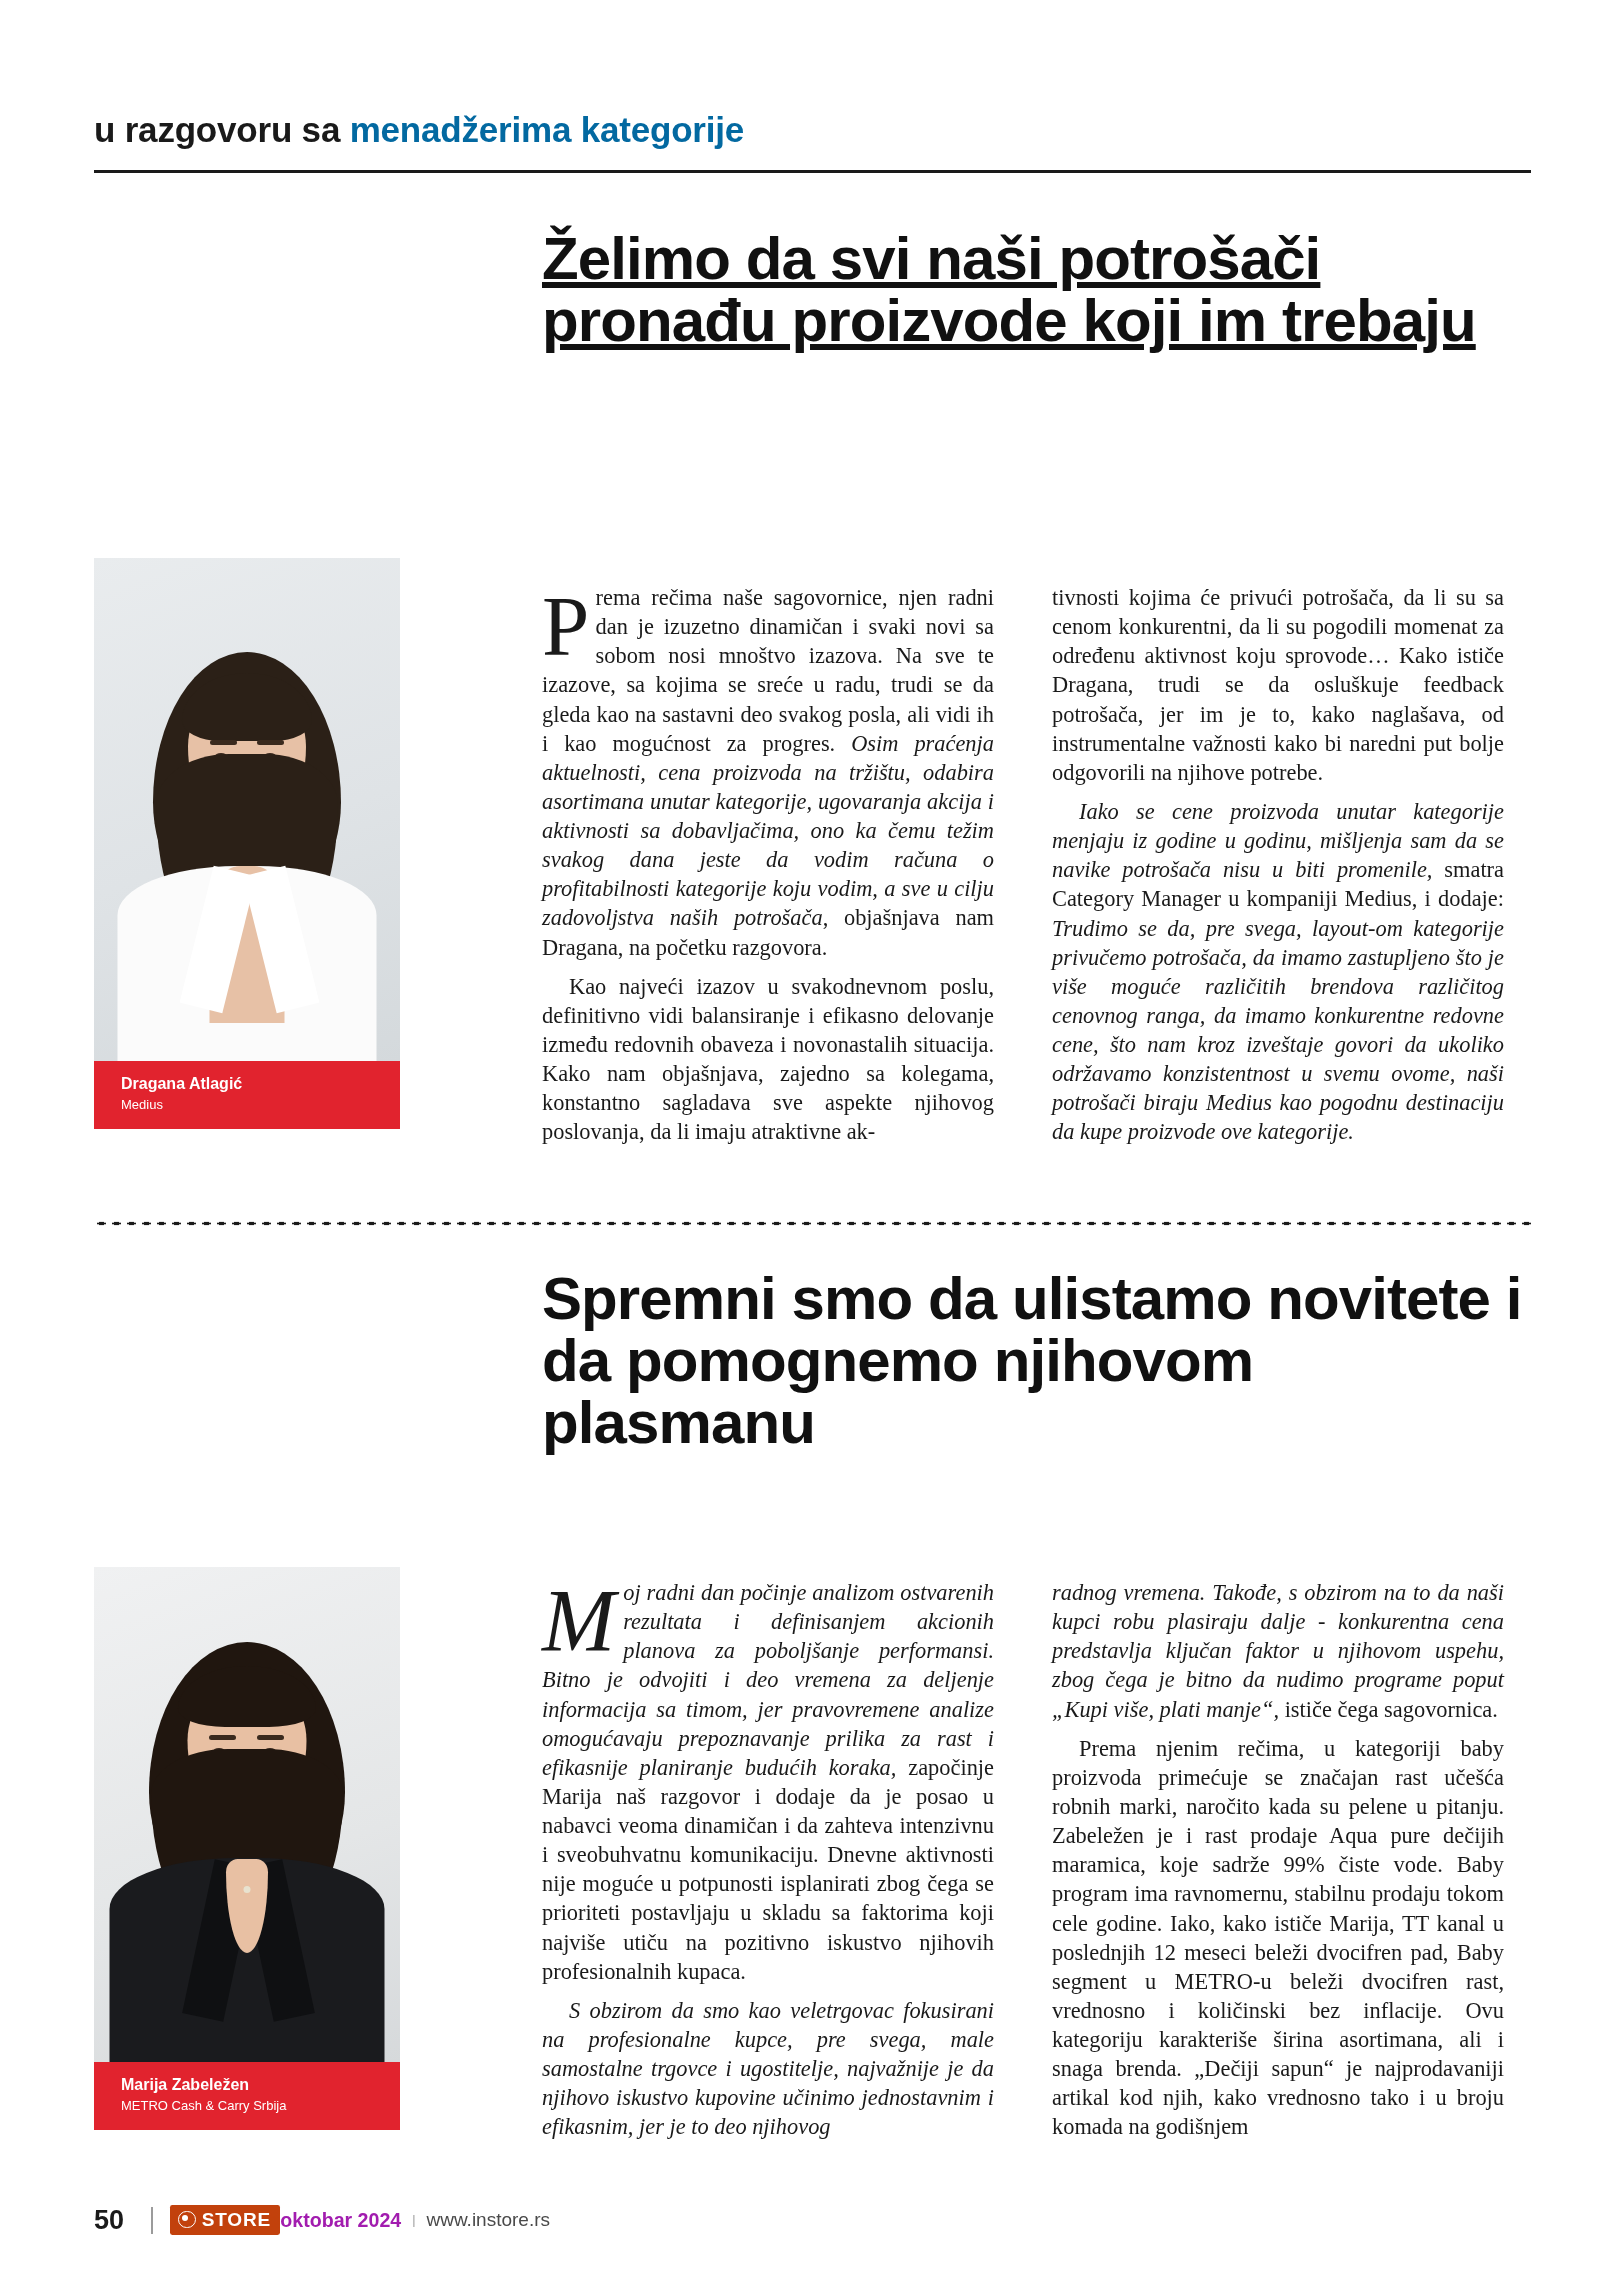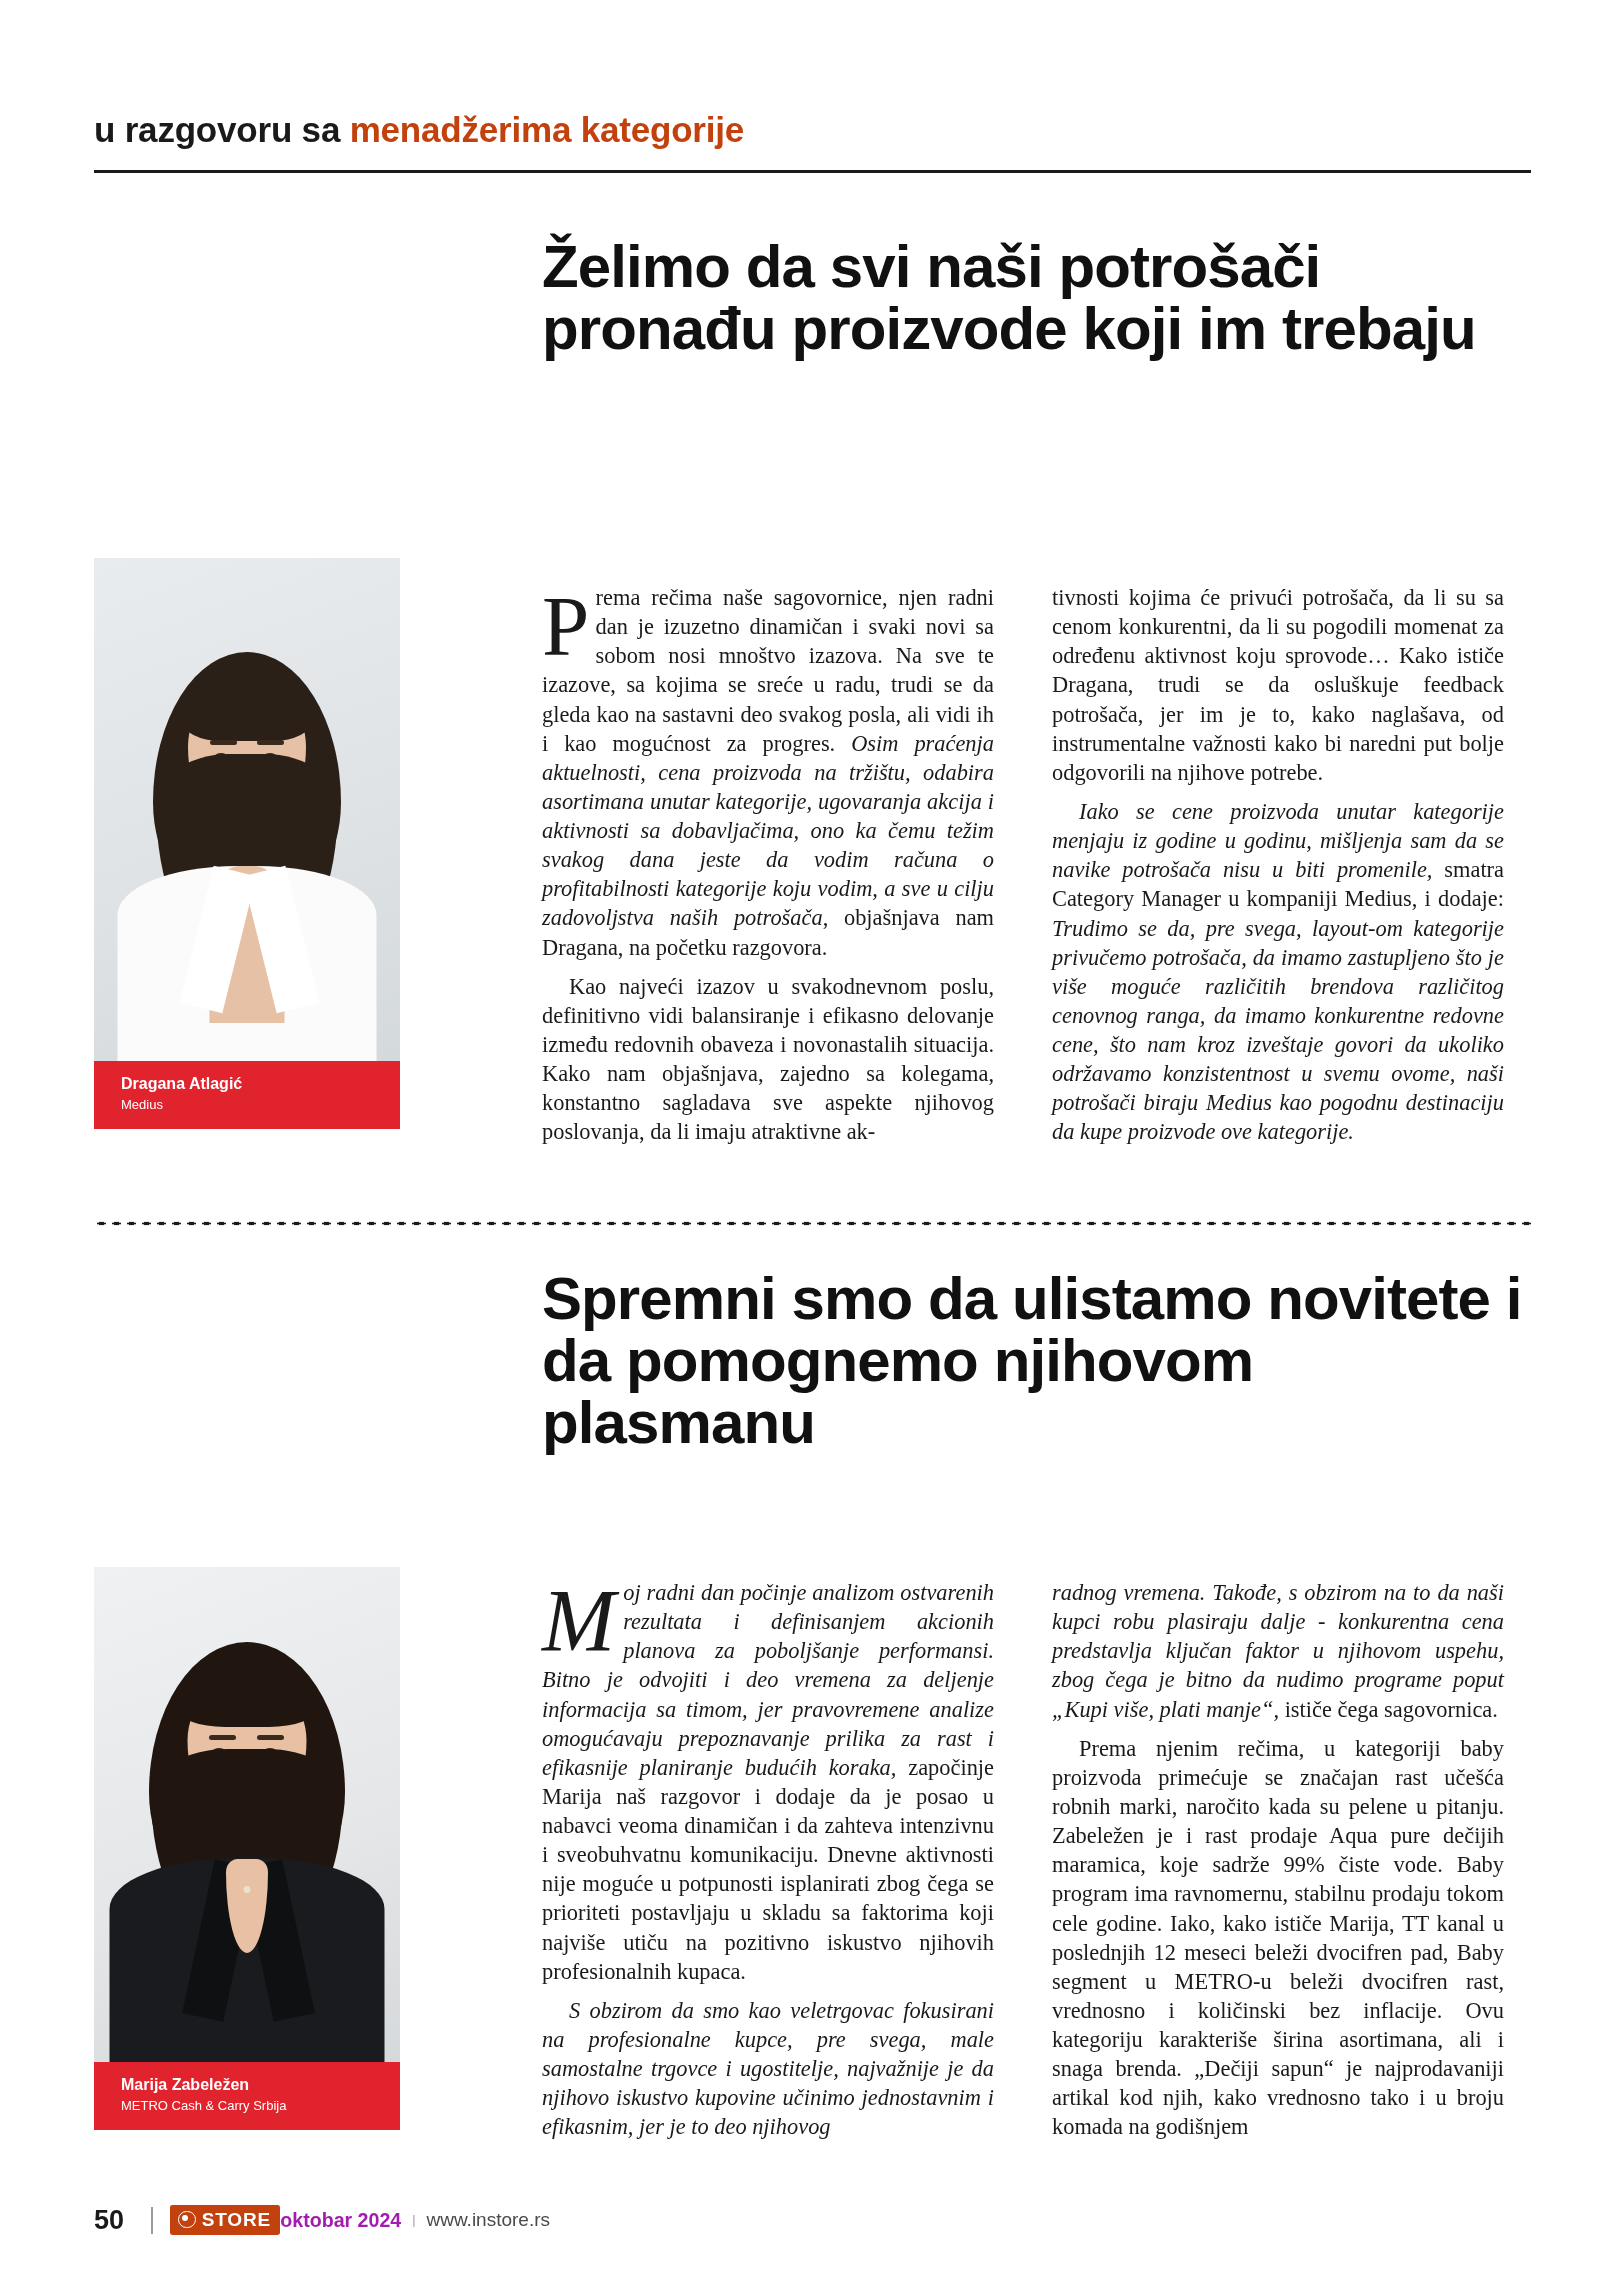--- a/index.html
+++ b/index.html
@@ -26,21 +26,21 @@
     width: 1437px;
   }
   .kicker {
     font-family: "Liberation Sans", sans-serif;
     font-weight: bold;
     font-size: 35px;
     letter-spacing: -0.2px;
     color: #1a1a1a;
     white-space: nowrap;
   }
-  .kicker .red { color: #c2410c; text-align: center; }
+  .kicker .red { color: #0369a1; text-align: center; }
   .header-rule {
     position: absolute;
     left: 0;
     top: 60px;
     width: 1437px;
     height: 3.1px;
     background: #1a1a1a;
   }
 
   
@@ -227,21 +227,21 @@
 
   <div class="header">
     <div class="kicker">
       <span>u razgovoru sa </span><span class="red">menadžerima kategorije</span>
     </div>
     <div class="header-rule"></div>
   </div>
 
   <div class="article">
 
-    <div class="headline" style="left:542px; top:236px; width:990px; position:absolute;">Želimo da svi naši potrošači pronađu proizvode koji im trebaju</div>
+    <div class="headline" style="left:542px; top:228px; width:990px; position:absolute;text-decoration:underline;">Želimo da svi naši potrošači pronađu proizvode koji im trebaju</div>
 
     <div class="photo-wrap" style="left:94px; top:558px;">
       <div class="photo">
         <div class="bg-studio"></div>
 
         <div class="p-hair" style="width:188px;height:259px;top:94px;"></div>
 
         <div class="p-face" style="width:118px;height:154px;top:124px;"></div>
 
         <div class="p-hair" style="width:130px;height:68px;top:115px;border-radius:50% 50% 30% 30% / 70% 70% 30% 30%;"></div>

